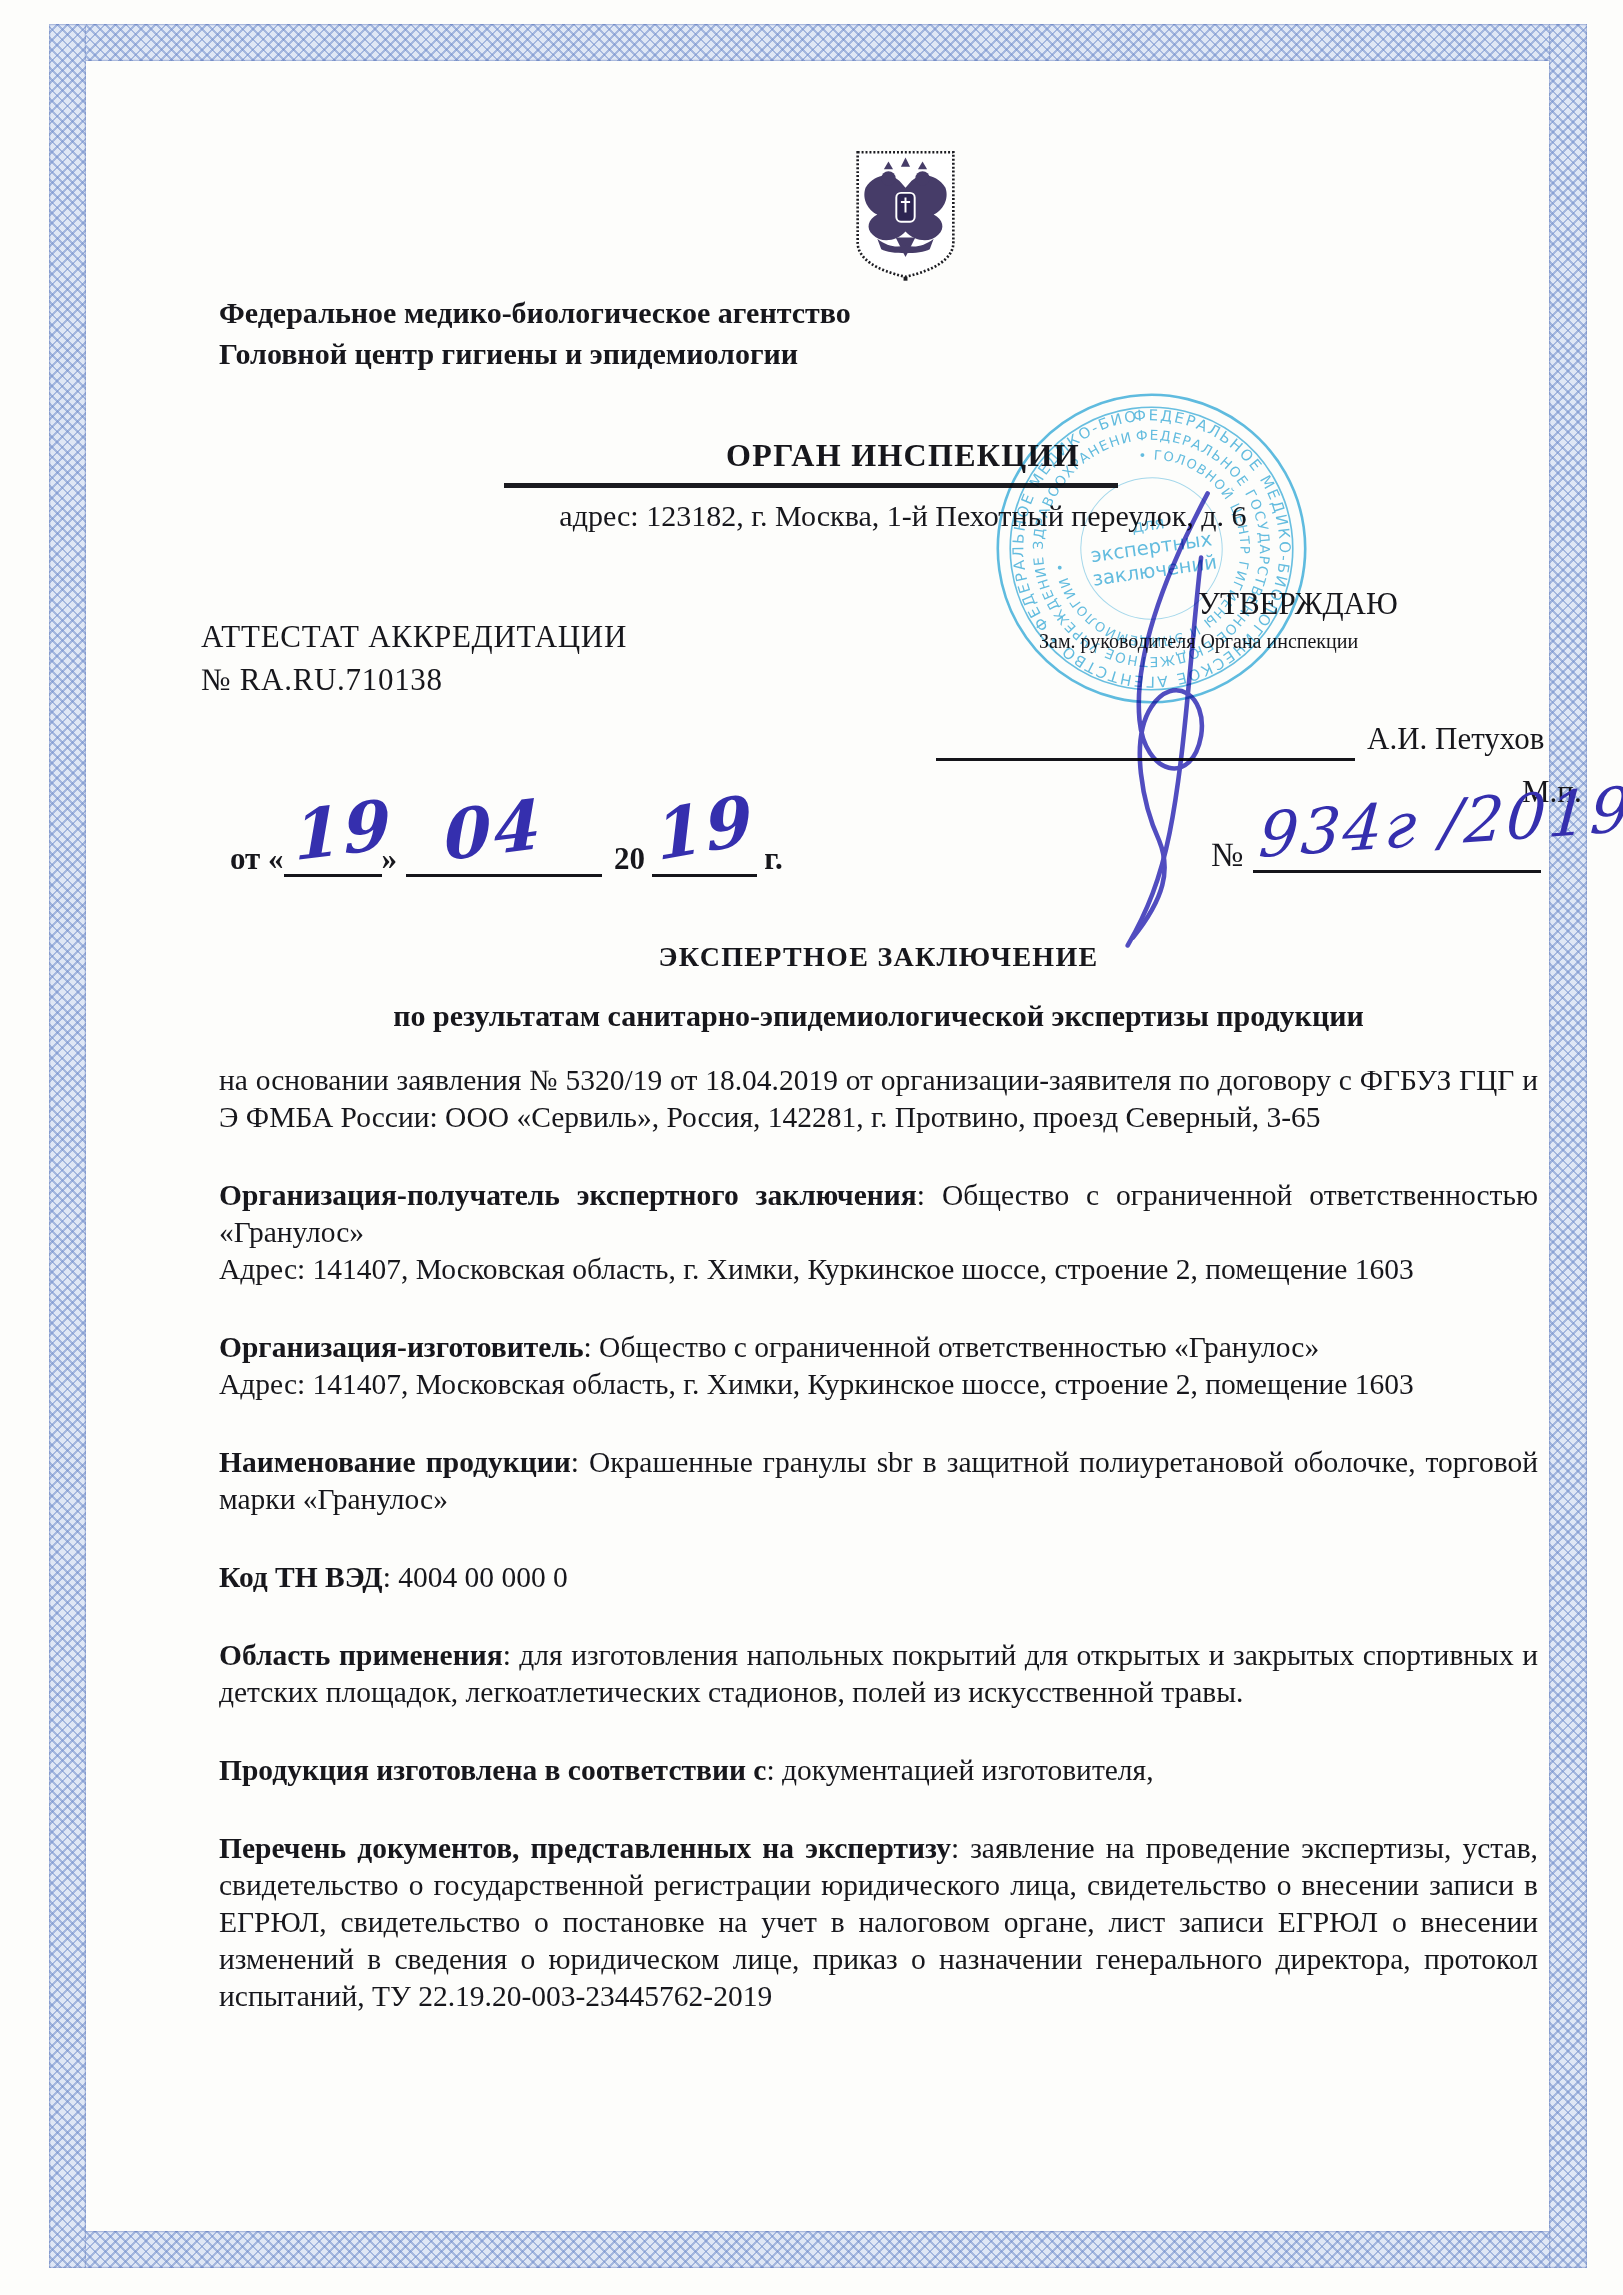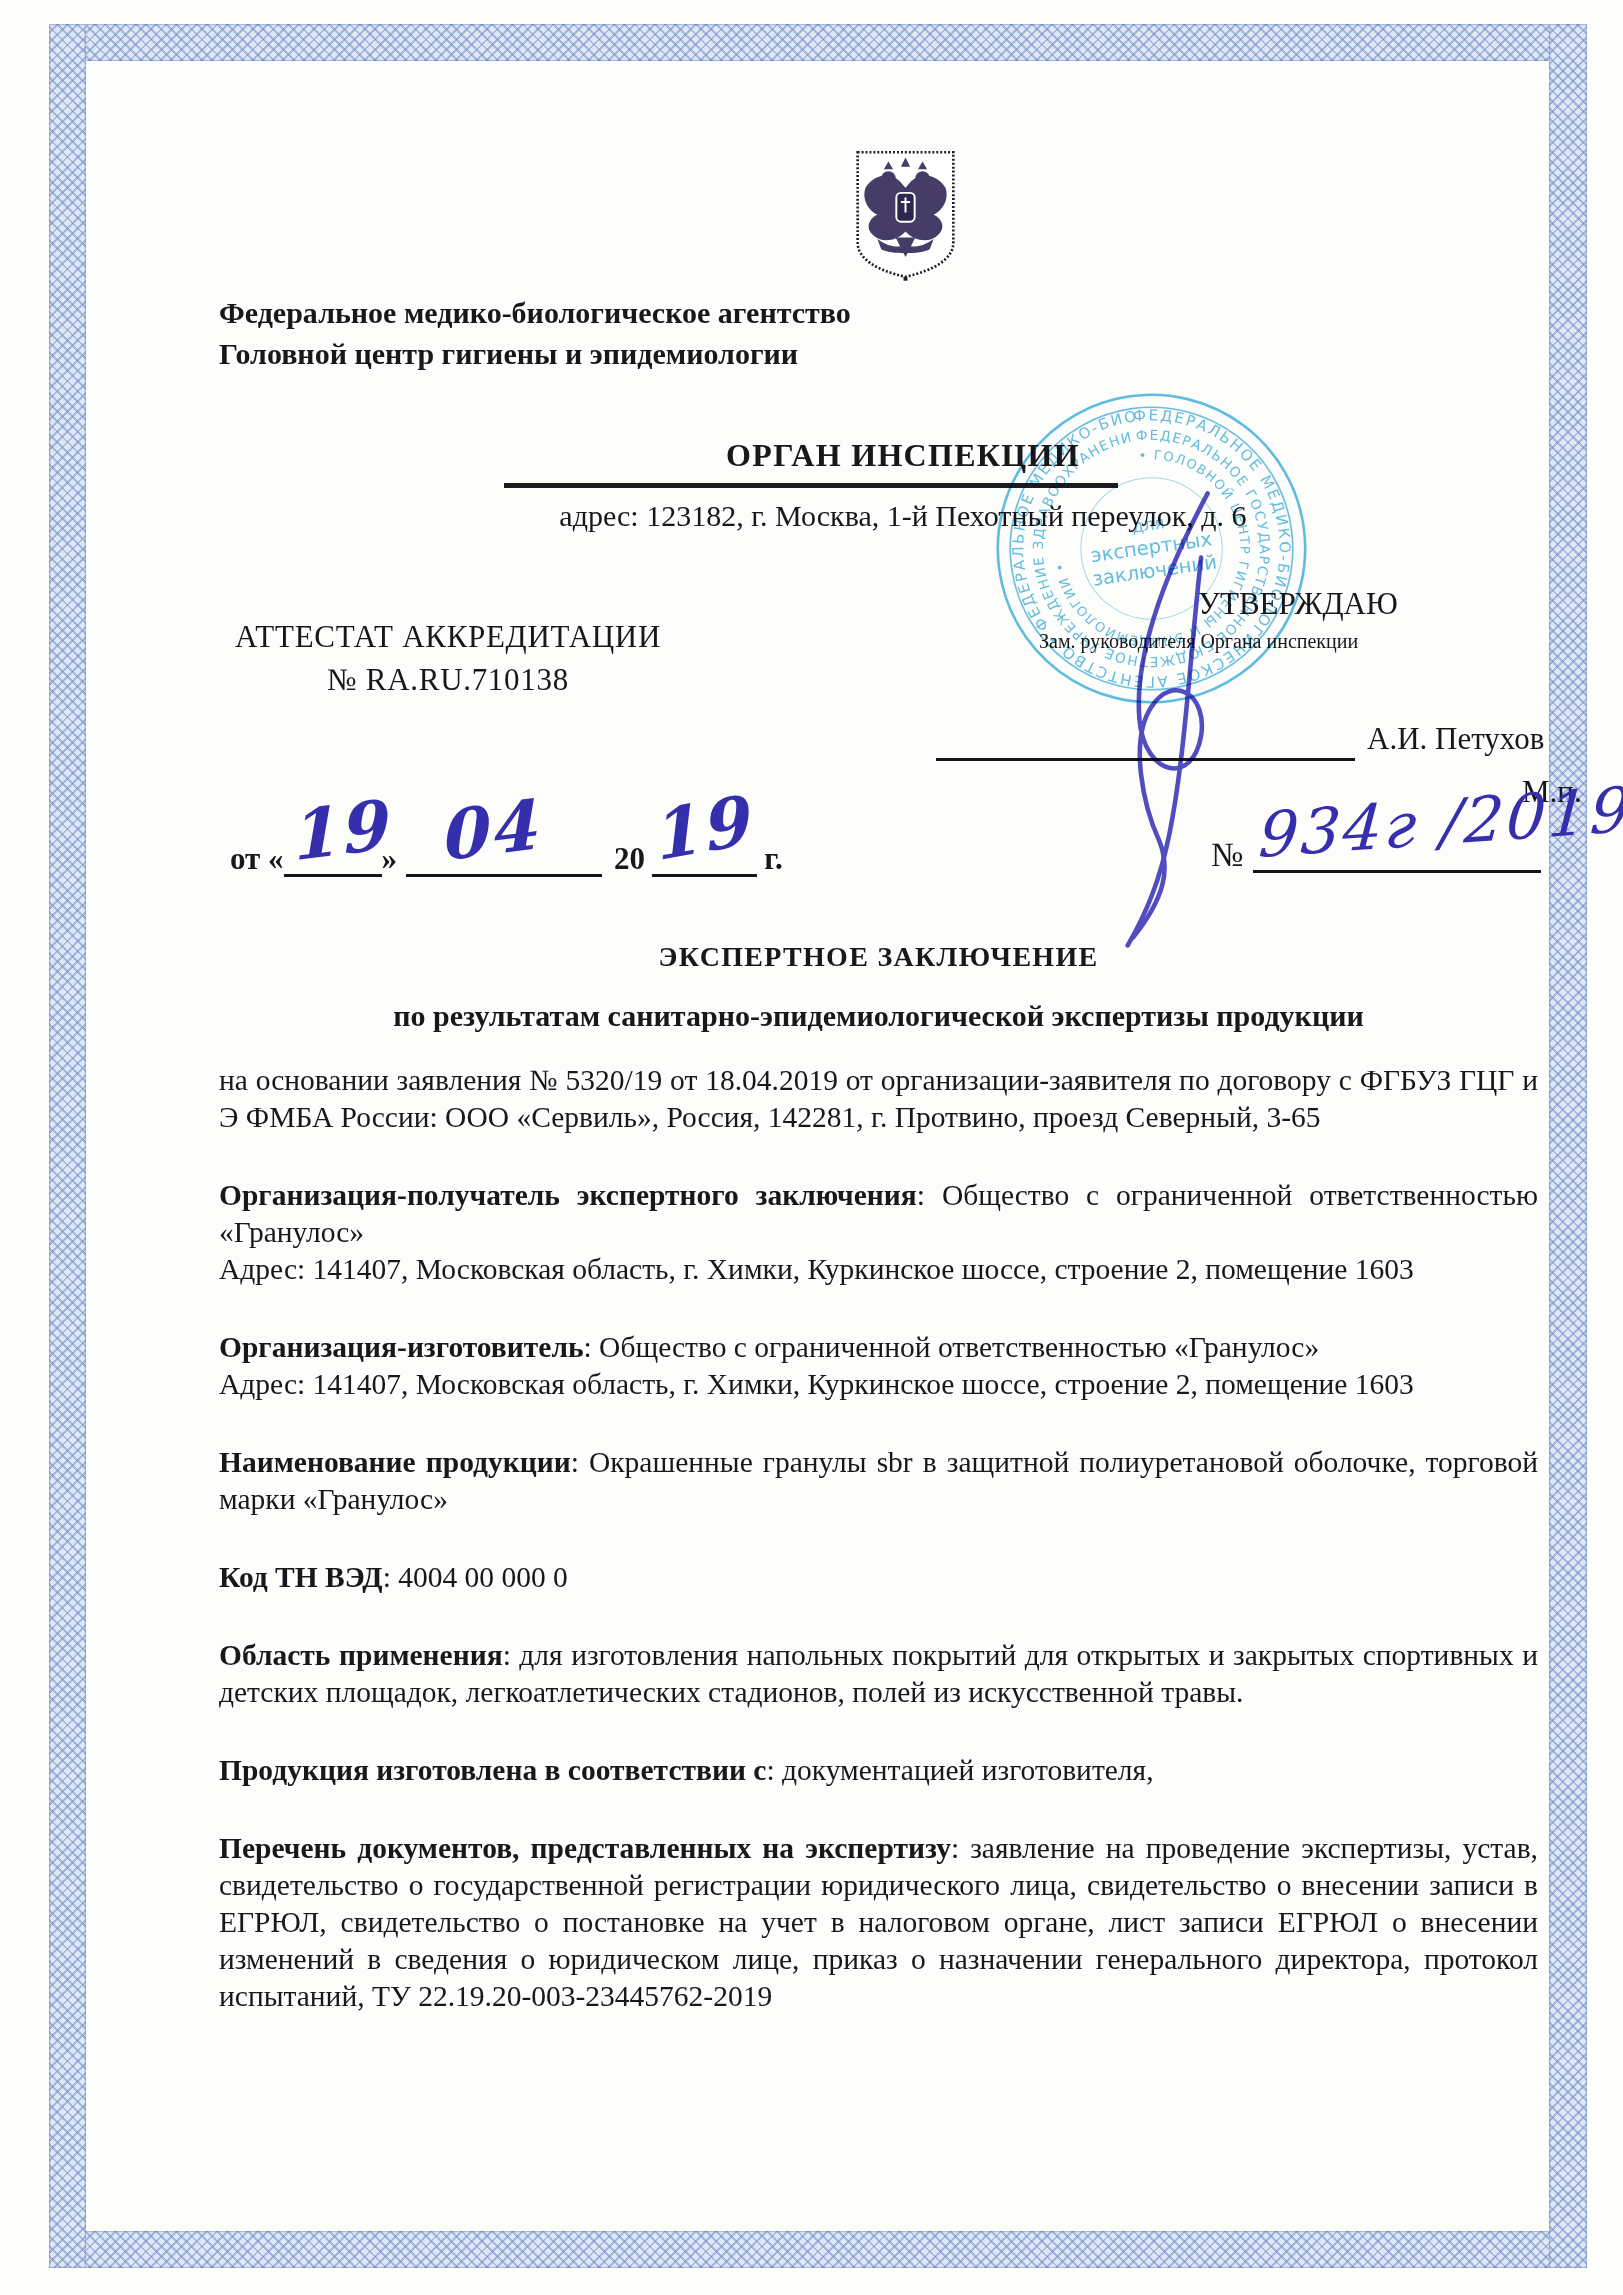--- a/index.html
+++ b/index.html
@@ -35,21 +35,21 @@
     font-weight:bold;font-size:32px;letter-spacing:1.3px;
   }
   .organ-underline{position:absolute;left:504px;top:483px;width:614px;height:4.6px;background:#1b1b20;}
   .addr{
     position:absolute;left:219px;top:495px;width:1368px;text-align:center;
     font-size:30px;line-height:41px;
   }
 
   
   .accred{
-    position:absolute;left:219px;top:615px;width:458px;text-align:center;
+    position:absolute;left:201px;top:615px;width:458px;
     font-size:31px;line-height:43px;letter-spacing:0.7px;
   }
   .approve-title{position:absolute;left:1198px;top:586px;font-size:31px;}
   .approve-pos{position:absolute;left:1039px;top:630px;font-size:20px;}
   .sig-line{position:absolute;left:936px;top:758px;width:419px;height:3.3px;background:#15151a;}
   .approver-name{position:absolute;left:1367px;top:721px;font-size:31px;}
   .seal-mark{position:absolute;left:1522px;top:774px;font-size:31px;}
 
   
   .formrow{position:absolute;display:flex;align-items:flex-end;font-size:31px;line-height:37px;}

